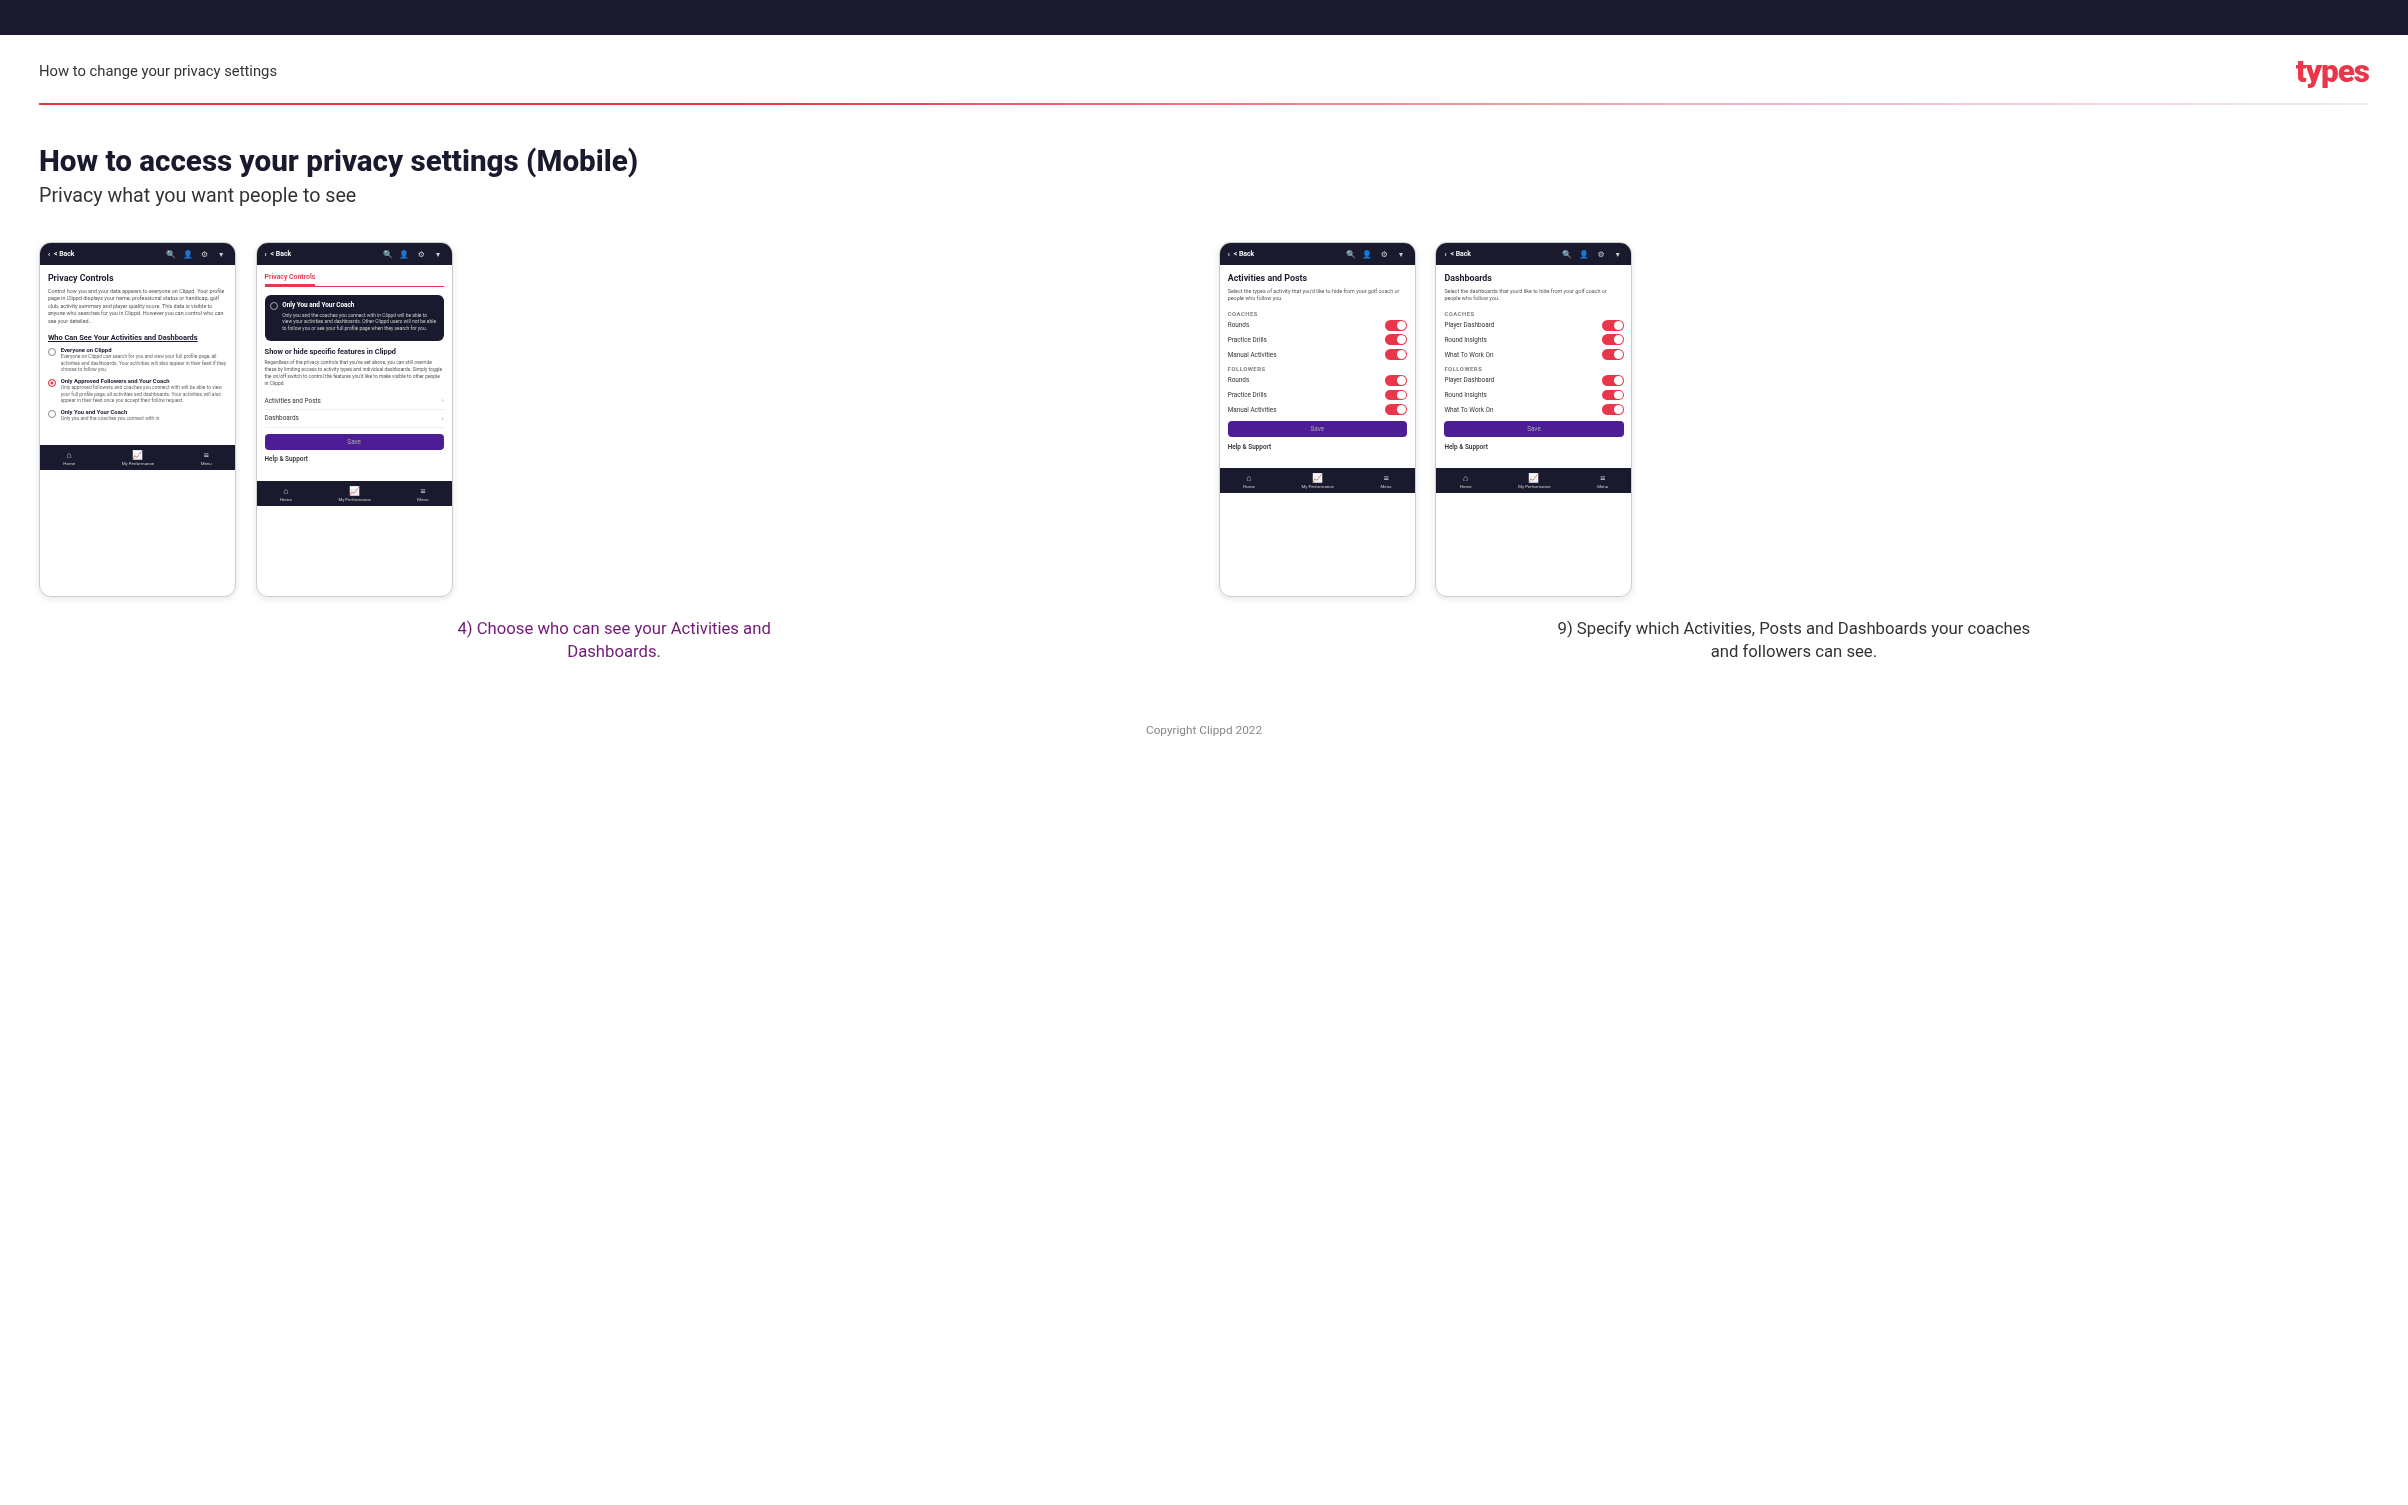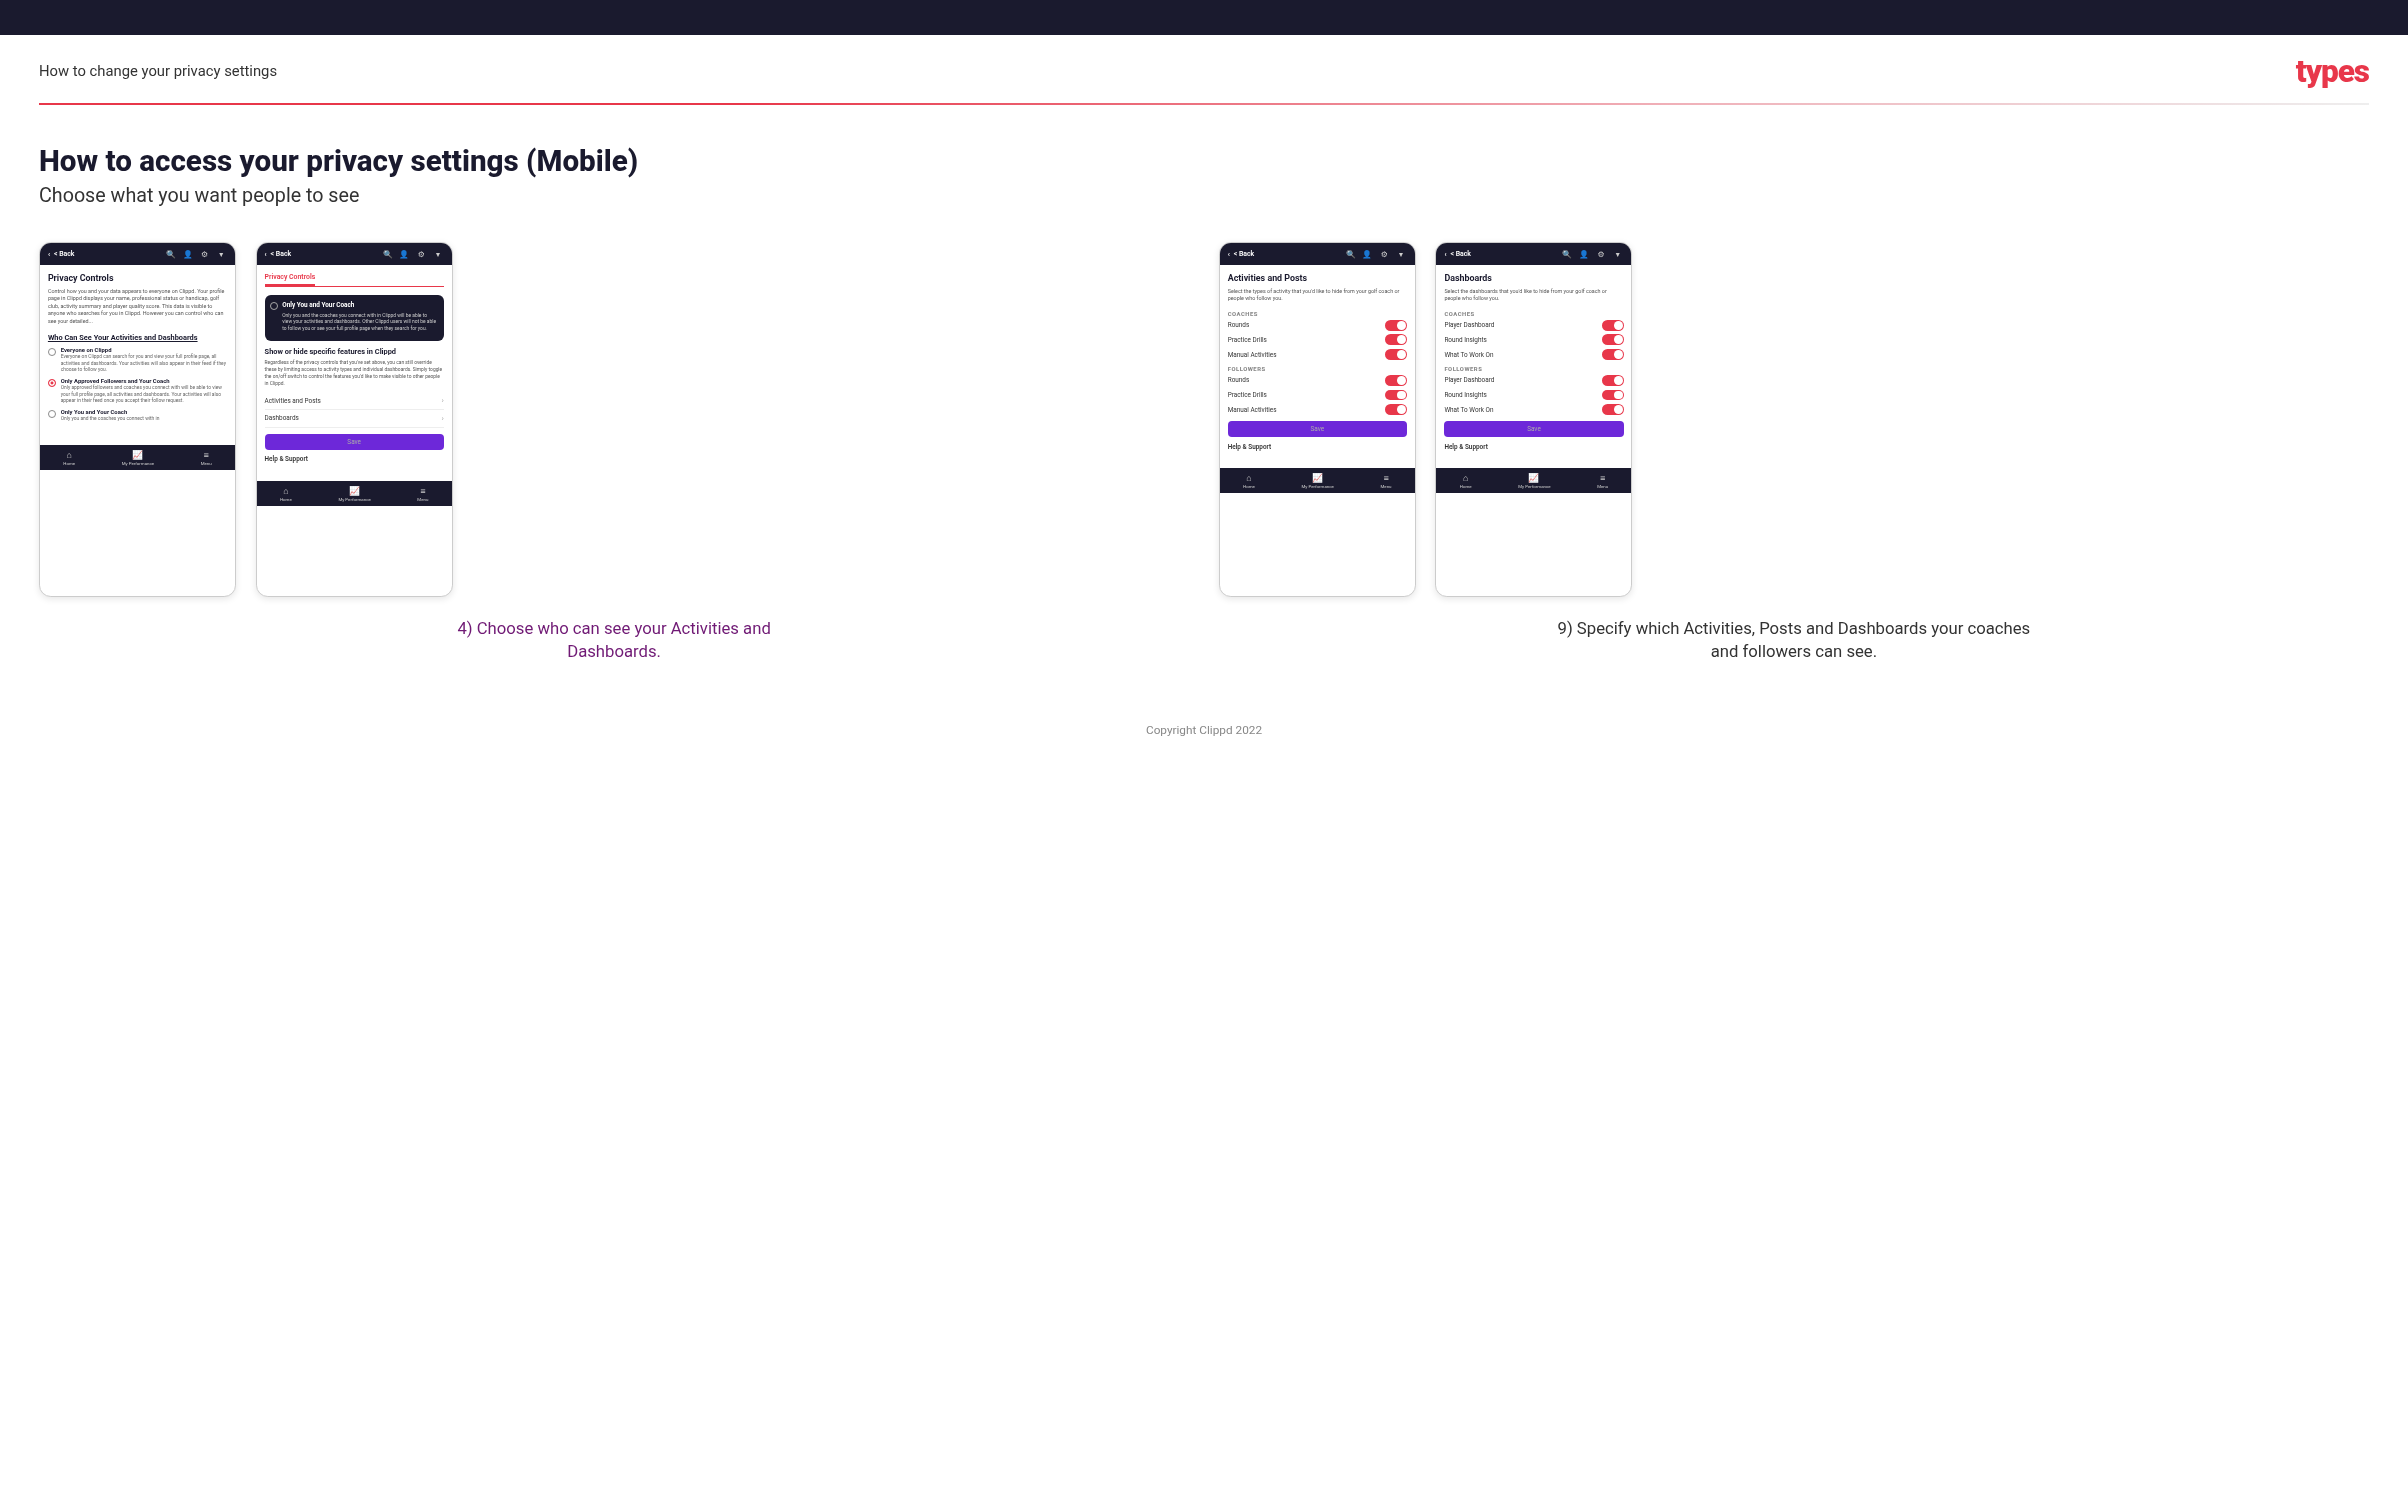--- a/index.html
+++ b/index.html
@@ -295,21 +295,21 @@
       font-size: 6.4px;
       color: #333;
     }
     .list-item-chevron {
       font-size: 7.9px;
       color: #aaa;
     }
 
     .save-btn {
       width: 100%;
-      background: #6d28d9;
+      background: #4c1d95;
       border: none;
       border-radius: 3.9px;
       padding: 3.9px;
       font-size: 6.4px;
       color: #aaa;
       text-align: center;
       margin-top: 5.9px;
     }
 
     .help-support {
@@ -364,21 +364,21 @@
 <div class="header">
   <span class="header-title">How to change your privacy settings</span>
   <span class="logo">types</span>
 </div>
 
 <div class="header-divider"></div>
 
 <div class="main-content">
 
   <h1 class="page-heading">How to access your privacy settings (Mobile)</h1>
-  <p class="page-subheading">Choose what you want people to see</p>
+  <p class="page-subheading">Privacy what you want people to see</p>
 
   <div class="screenshots-row">
 
     <div class="screenshot-group">
       <div class="screenshot-pair">
 
         <div class="phone-mockup">
           <div class="phone-topbar">
             <div class="phone-topbar-left">
               <span>‹</span>

